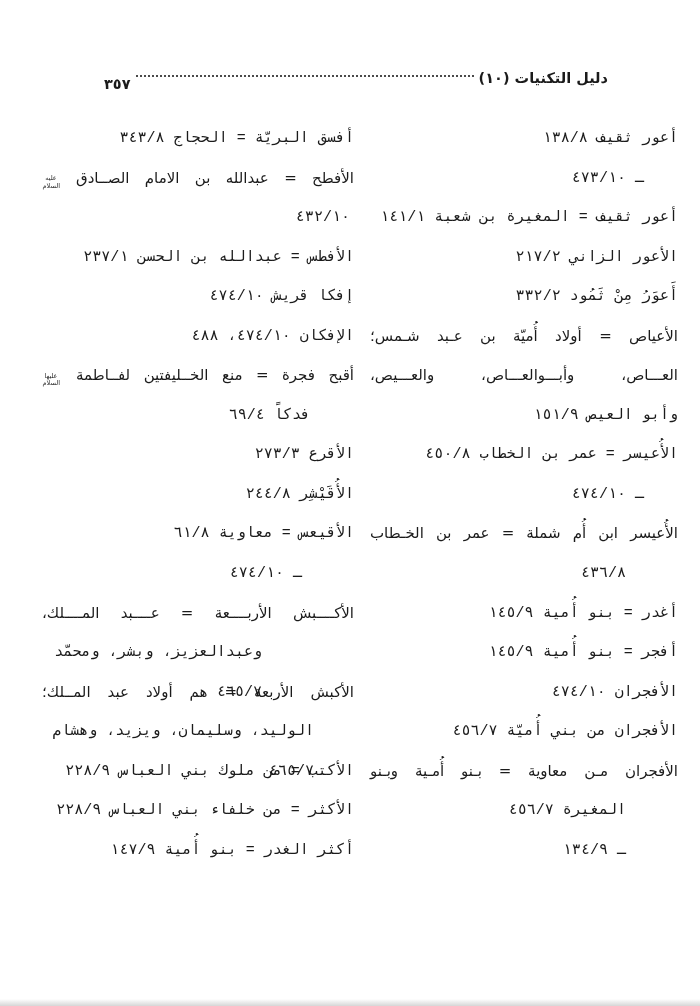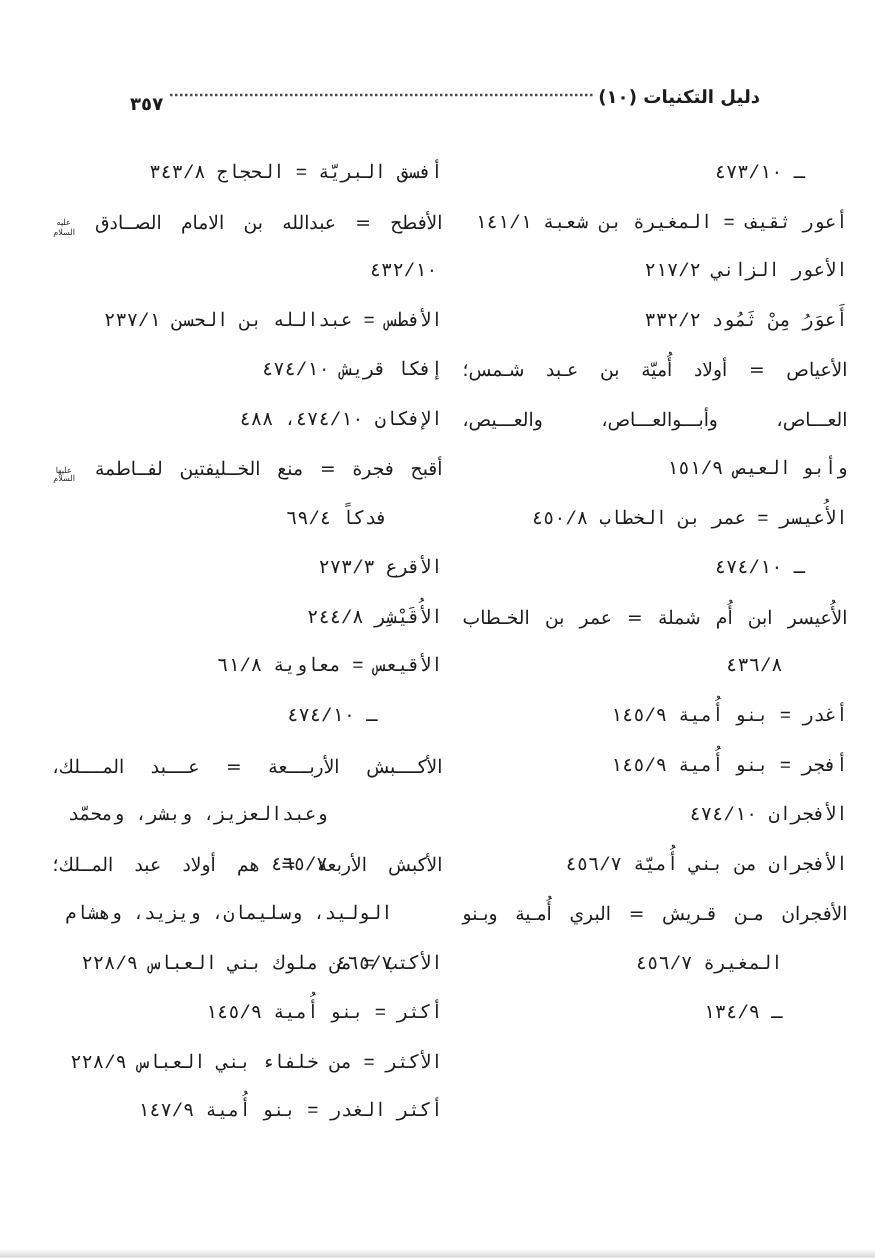--- a/index.html
+++ b/index.html
@@ -59,36 +59,37 @@
 <div class="page">
 
   <div class="header">
     <span class="title">دليل التكنيات (١٠)</span>
     <span class="dots"></span>
     <span class="pagenum">٣٥٧</span>
   </div>
 
   <div class="body">
     <div class="col col-right">
+        <div class="line l-entry"><span>أعور ثقيف ١٣٨/٨</span></div>
         <div class="line l-entry" style="padding-right: 34px;"><span>ـ ٤٧٣/١٠</span></div>
         <div class="line l-entry"><span>أعور ثقيف = المغيرة بن شعبة ١٤١/١</span></div>
         <div class="line l-entry"><span>الأعور الزاني ٢١٧/٢</span></div>
         <div class="line l-entry"><span>أَعوَرُ مِنْ ثَمُود ٣٣٢/٢</span></div>
         <div class="line l-just"><span>الأعياص = أولاد أُميّة بن عـبد شـمس؛</span></div>
         <div class="line l-just"><span>العـــاص، وأبـــوالعـــاص، والعـــيص،</span></div>
         <div class="line l-entry"><span>وأبو العيص ١٥١/٩</span></div>
         <div class="line l-entry"><span>الأُعيسر = عمر بن الخطاب ٤٥٠/٨</span></div>
         <div class="line l-entry" style="padding-right: 34px;"><span>ـ ٤٧٤/١٠</span></div>
         <div class="line l-just"><span>الأُعيسر ابن أُم شملة = عمر بن الخـطاب</span></div>
         <div class="line l-entry" style="padding-right: 52px;"><span>٤٣٦/٨</span></div>
         <div class="line l-entry"><span>أغدر = بنو أُمية ١٤٥/٩</span></div>
         <div class="line l-entry"><span>أفجر = بنو أُمية ١٤٥/٩</span></div>
         <div class="line l-entry"><span>الأفجران ٤٧٤/١٠</span></div>
         <div class="line l-entry"><span>الأفجران من بني أُميّة ٤٥٦/٧</span></div>
-        <div class="line l-just"><span>الأفجران مـن قـريش = البري أُمـية وبـنو</span></div>
+        <div class="line l-just"><span>الأفجران مـن معاوية = بـنو أُمـية وبـنو</span></div>
         <div class="line l-entry" style="padding-right: 52px;"><span>المغيرة ٤٥٦/٧</span></div>
         <div class="line l-entry" style="padding-right: 52px;"><span>ـ ١٣٤/٩</span></div>
       </div>
     <div class="col col-left">
         <div class="line l-entry"><span>أفسق البريّة = الحجاج ٣٤٣/٨</span></div>
         <div class="line l-just"><span>الأفطح = عبدالله بن الامام الصــادق</span><span class="hon">عليه السلام</span></div>
         <div class="line l-entry" style="padding-right: 4px;"><span>٤٣٢/١٠</span></div>
         <div class="line l-entry"><span>الأفطس = عبدالله بن الحسن ٢٣٧/١</span></div>
         <div class="line l-entry"><span>إفكا قريش ٤٧٤/١٠</span></div>
         <div class="line l-entry"><span>الإفكان ٤٧٤/١٠، ٤٨٨</span></div>
@@ -96,19 +97,18 @@
         <div class="line l-entry" style="padding-right: 44px;"><span>فدكاً ٦٩/٤</span></div>
         <div class="line l-entry"><span>الأقرع ٢٧٣/٣</span></div>
         <div class="line l-entry"><span>الأُقَيْشِر ٢٤٤/٨</span></div>
         <div class="line l-entry"><span>الأقيعس = معاوية ٦١/٨</span></div>
         <div class="line l-entry" style="padding-right: 52px;"><span>ـ ٤٧٤/١٠</span></div>
         <div class="line l-just"><span>الأكــــبش الأربــــعة = عــــبد المــــلك،</span></div>
         <div class="line l-entry" style="padding-right: 92px;"><span>وعبدالعزيز، وبشر، ومحمّد ٤٦٥/٧</span></div>
         <div class="line l-just"><span>الأكبش الأربعة = هم أولاد عبد المــلك؛</span></div>
         <div class="line l-entry" style="padding-right: 40px;"><span>الوليد، وسليمان، ويزيد، وهشام ٤٦٥/٧</span></div>
         <div class="line l-entry"><span>الأكتب = من ملوك بني العباس ٢٢٨/٩</span></div>
-        <div class="line l-entry"><span>أكثر = بنو أُمية ١٤٥/٩</span></div>
         <div class="line l-entry"><span>الأكثر = من خلفاء بني العباس ٢٢٨/٩</span></div>
         <div class="line l-entry"><span>أكثر الغدر = بنو أُمية ١٤٧/٩</span></div>
       </div>
   </div>
 
 </div>
 
 </body></html>

